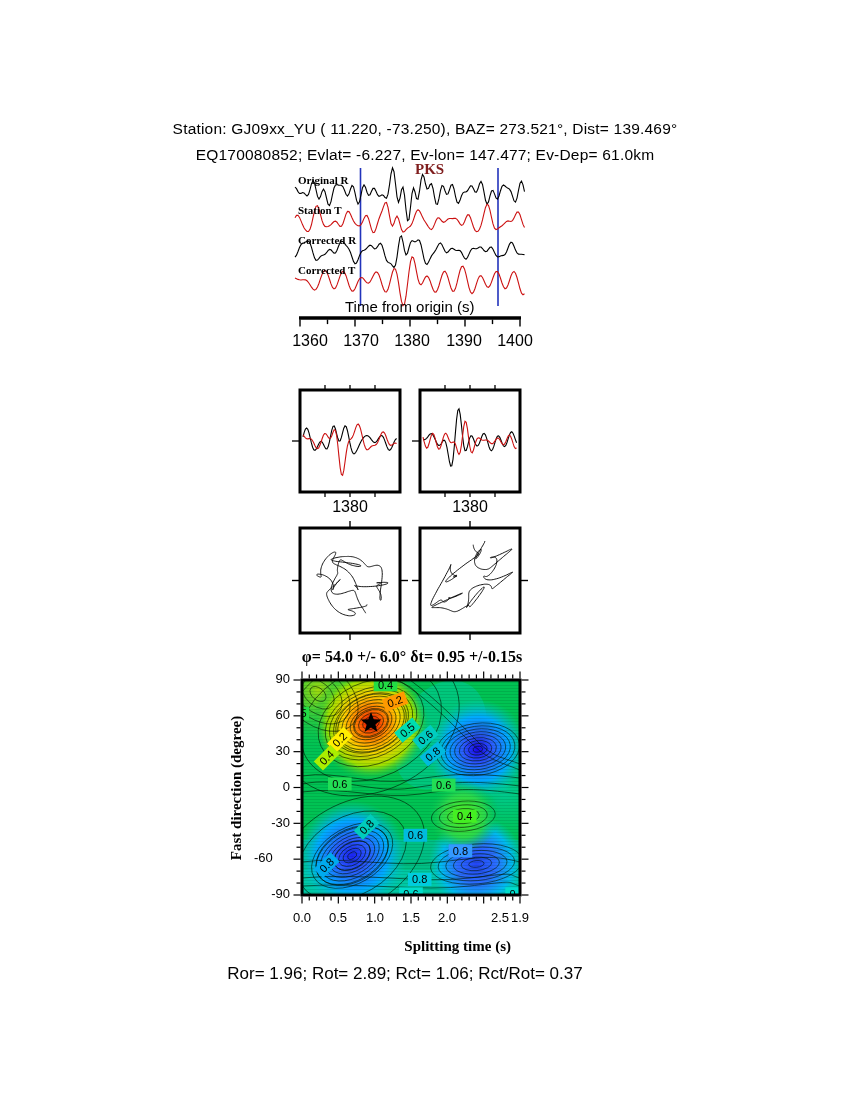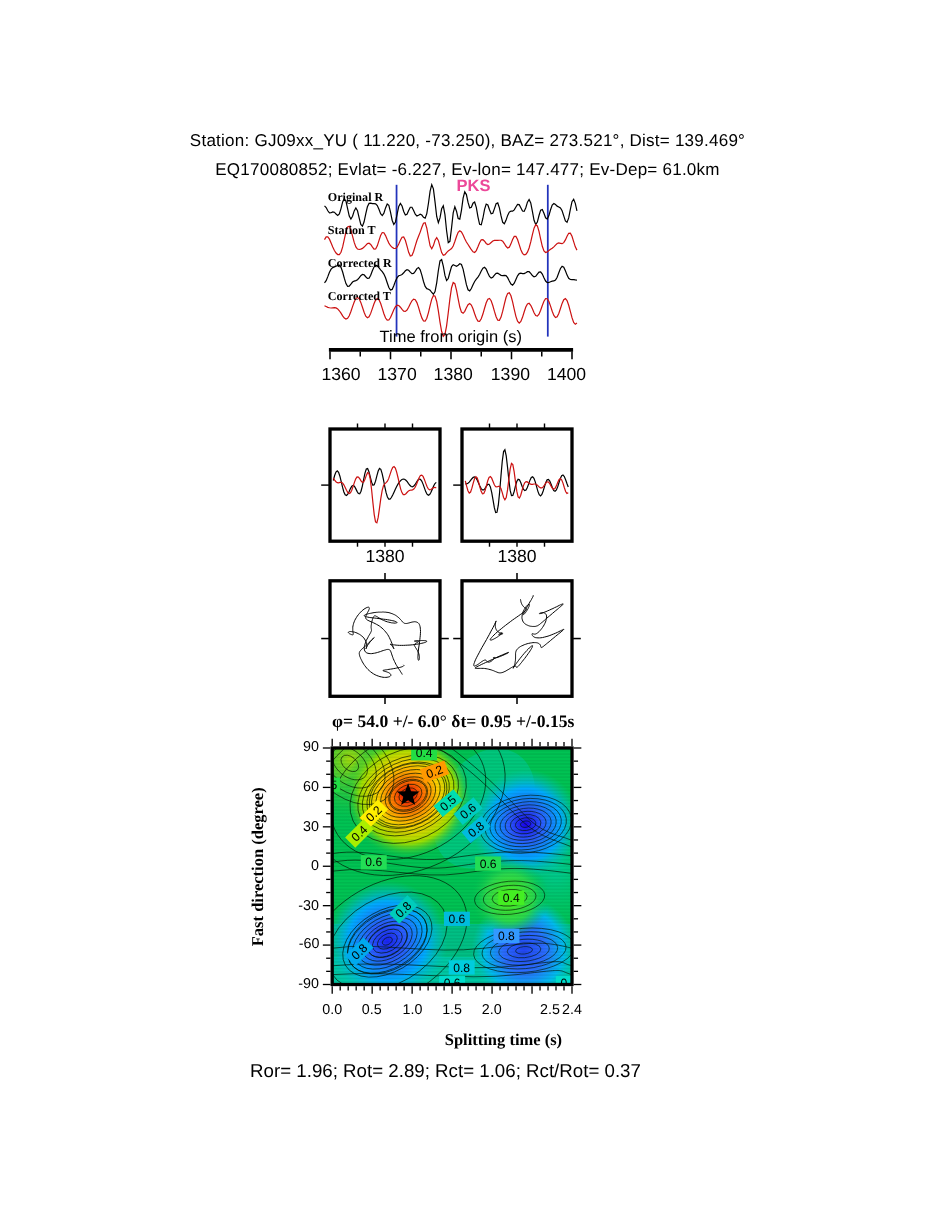--- a/index.html
+++ b/index.html
@@ -1,21 +1,21 @@
 <!DOCTYPE html>
 <html><head>
 <meta charset="utf-8">
 <style>
   html,body{margin:0;padding:0;background:#ffffff;}
   #page{position:relative;width:850px;height:1100px;background:#ffffff;overflow:hidden;
         font-family:"Liberation Sans",sans-serif;color:#000;}
   .abs{position:absolute;}
   .hdr{width:850px;text-align:center;font-size:15.5px;letter-spacing:0.2px;}
   .tracelab{font-family:"Liberation Serif",serif;font-weight:bold;font-size:11px;}
-  .pks{color:#ec4899;font-weight:bold;font-size:15px;}
+  .pks{color:#7f1d1d;font-weight:bold;font-size:15px;font-family:Liberation Serif, serif;}
   .axlab{font-size:15px;}
   .tick{font-size:16px;text-align:center;}
   .ctick{font-size:13px;}
   .seriflab{font-family:"Liberation Serif",serif;font-weight:bold;font-size:15px;white-space:nowrap;}
   .ctitle{font-family:"Liberation Serif",serif;font-weight:bold;font-size:16px;text-align:center;white-space:nowrap;}
   .footer{width:850px;text-align:center;font-size:17px;}
   svg{position:absolute;overflow:visible;}
 </style>
 </head>
 <body>
@@ -395,28 +395,28 @@
       <line x1="521.5" y1="691.9444444444445" x2="525.5" y2="691.9444444444445" stroke="#000" stroke-width="1.2"></line>
       <line x1="300.5" y1="680" x2="293.5" y2="680" stroke="#000" stroke-width="1.2"></line>
       <line x1="521.5" y1="680" x2="528.5" y2="680" stroke="#000" stroke-width="1.2"></line>
     </svg>
 
   <div class="abs ctick" style="left:256px;top:671px;width:34px;text-align:right;">90</div>
   <div class="abs ctick" style="left:256px;top:707px;width:34px;text-align:right;">60</div>
   <div class="abs ctick" style="left:256px;top:743px;width:34px;text-align:right;">30</div>
   <div class="abs ctick" style="left:256px;top:779px;width:34px;text-align:right;">0</div>
   <div class="abs ctick" style="left:256px;top:815px;width:34px;text-align:right;">-30</div>
-  <div class="abs ctick" style="left:264px;top:850px;width:34px;text-align:center;">-60</div>
+  <div class="abs ctick" style="left:254px;top:850px;width:34px;text-align:left;">-60</div>
   <div class="abs ctick" style="left:256px;top:886px;width:34px;text-align:right;">-90</div>
 
   <div class="abs ctick tick" style="left:282px;top:910px;width:40px;">0.0</div>
   <div class="abs ctick tick" style="left:318px;top:910px;width:40px;">0.5</div>
   <div class="abs ctick tick" style="left:355px;top:910px;width:40px;">1.0</div>
   <div class="abs ctick tick" style="left:391px;top:910px;width:40px;">1.5</div>
   <div class="abs ctick tick" style="left:427px;top:910px;width:40px;">2.0</div>
   <div class="abs ctick tick" style="left:480px;top:910px;width:40px;">2.5</div>
-  <div class="abs ctick tick" style="left:500px;top:910px;width:40px;">2.4</div>
+  <div class="abs ctick tick" style="left:500px;top:910px;width:40px;">1.9</div>
 
   <div class="abs seriflab" style="left:236px;top:788px;transform:translate(-50%,-50%) rotate(-90deg);">Fast direction (degree)</div>
   <div class="abs seriflab" style="left:311px;top:938px;width:200px;text-align:right;">Splitting time (s)</div>
 
   <div class="abs footer" style="top:964px;left:-20px;">Ror= 1.96; Rot= 2.89; Rct= 1.06; Rct/Rot= 0.37</div>
 </div>
 
 </body></html>

